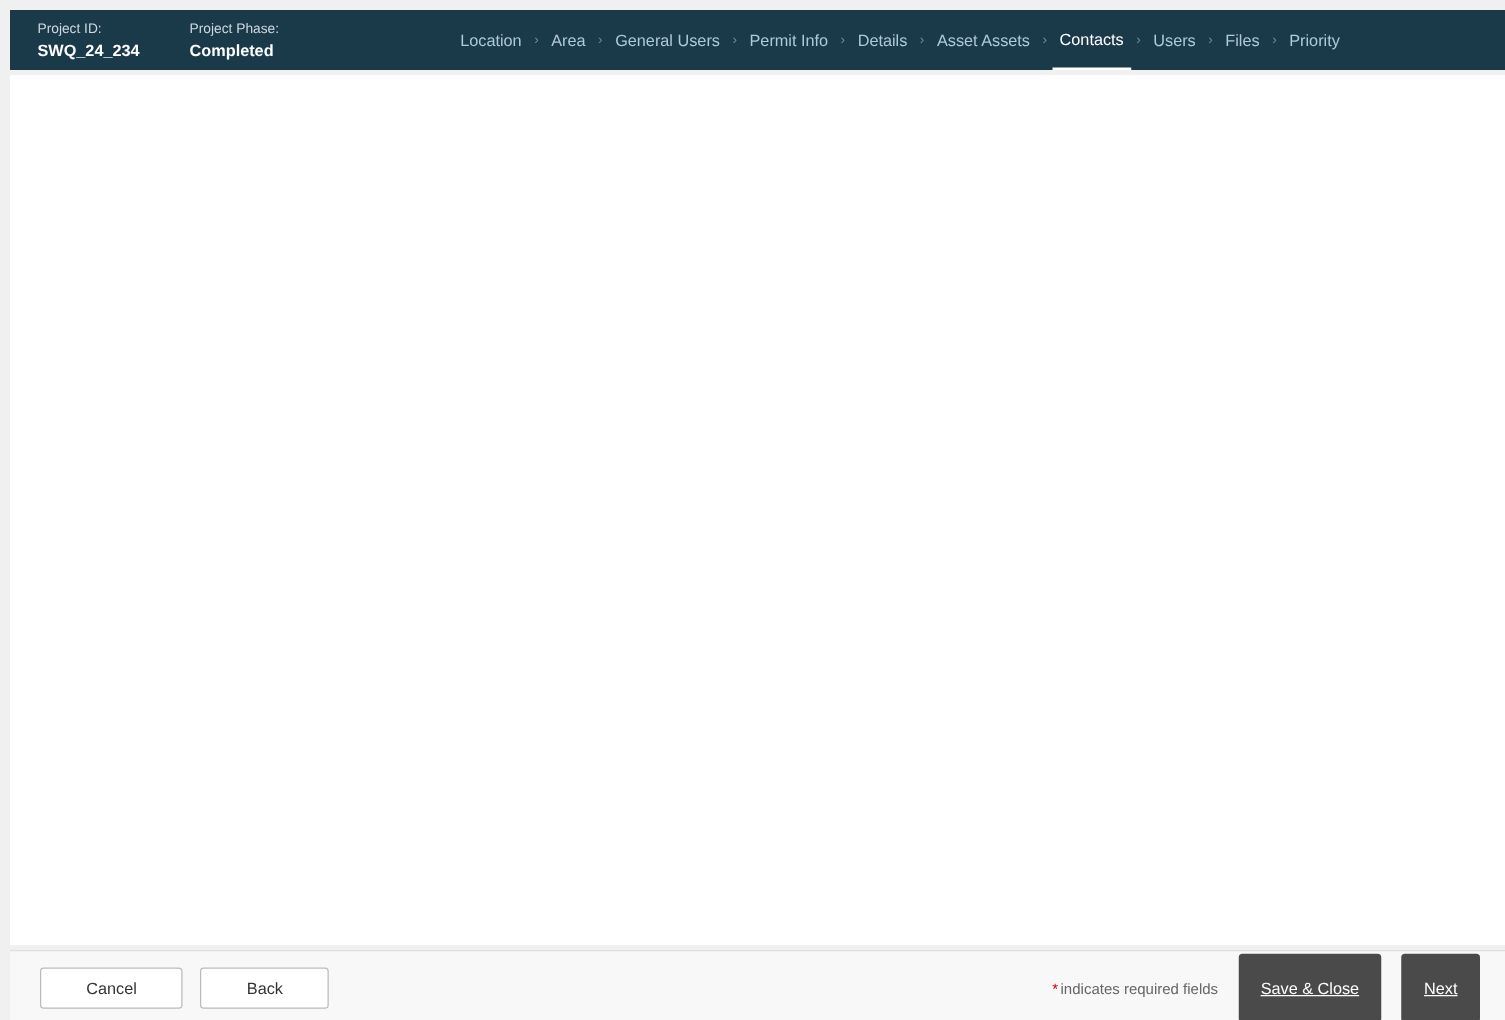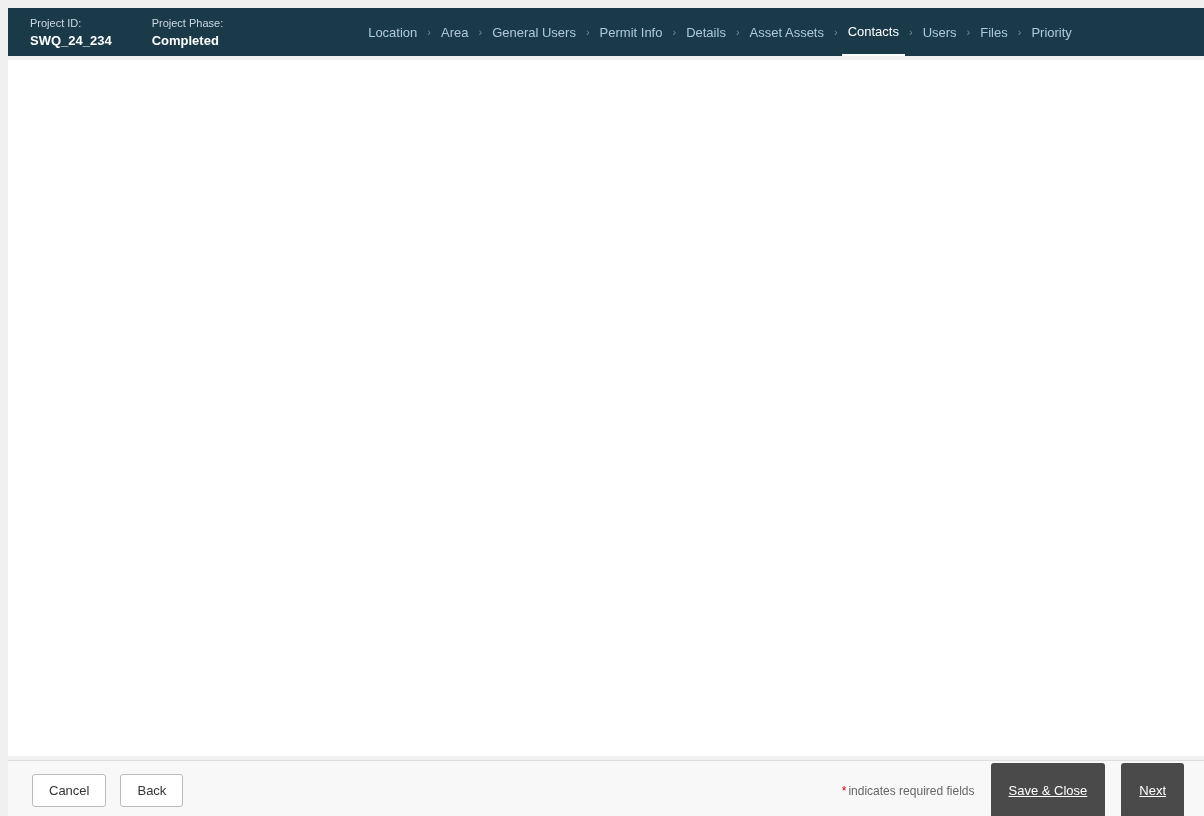--- a/index.html
+++ b/index.html
@@ -147,21 +147,21 @@
     .footer-right {
       display: flex;
       align-items: center;
       gap: 12px;
     }
 
     .btn-outline {
       background: white;
       color: #333;
       border: 1px solid #bbb;
-      padding: 8px 16px;
+      padding: 8px 36px;
       font-size: 13px;
       cursor: pointer;
       border-radius: 3px;
     }
 
     .btn-primary {
       background-color: #4a4a4a;
       color: white;
       border: none;
       padding: 20px 18px;

